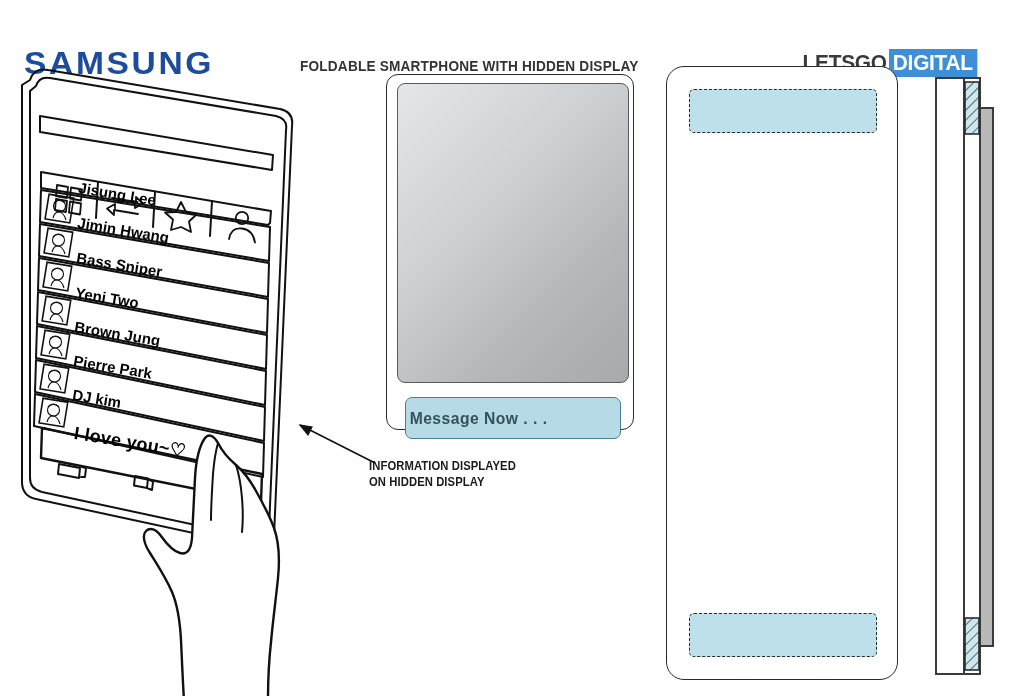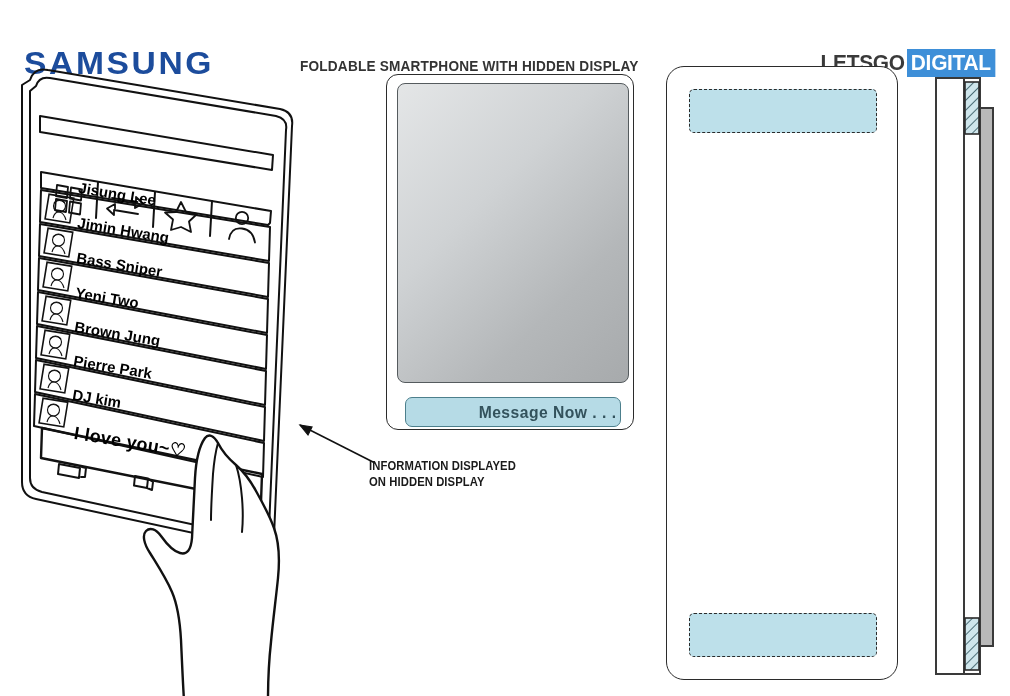--- a/index.html
+++ b/index.html
@@ -40,21 +40,21 @@
     font-size: 14.5px;
     letter-spacing: 0.2px;
     color: #333333;
     transform: scaleX(0.94);
     transform-origin: left center;
     white-space: nowrap;
   }
 
   #lgd-logo {
     position: absolute;
-    right: 10px; top: 16px;
+    right: 28px; top: 16px;
     display: flex;
     align-items: flex-start;
     height: 28px;
   }
   #lgd-letsgo {
     font-weight: 700;
     font-size: 22px;
     letter-spacing: -0.3px;
     color: #3a3a3a;
     line-height: 28px;
@@ -98,25 +98,25 @@
   }
   #fig2-screen {
     position: absolute; left: 10px; top: 8px;
     width: 232px; height: 300px;
     border: 1.4px solid #555b5e;
     border-radius: 8px;
     background: linear-gradient(135deg, #e4e6e7 0%, #cfd2d4 38%, #b4b7b9 72%, #a7aaac 100%);
   }
   #fig2-msgbar {
     position: absolute; left: 18px; top: 322px;
-    width: 216px; height: 30px;
+    width: 216px; height: 42px;
     border: 1.6px solid #4c7f8c;
     border-radius: 7px;
     background: #b6dbe6;
-    display: flex; align-items: center; justify-content: flex-end;
+    display: flex; align-items: center; justify-content: flex-start;
   }
   #fig2-msgtext {
     font-family: "Liberation Sans", sans-serif;
     font-weight: 700;
     font-size: 16.5px;
     color: #33525c;
     letter-spacing: 0.5px;
     transform: scaleX(0.95);
   }
 

